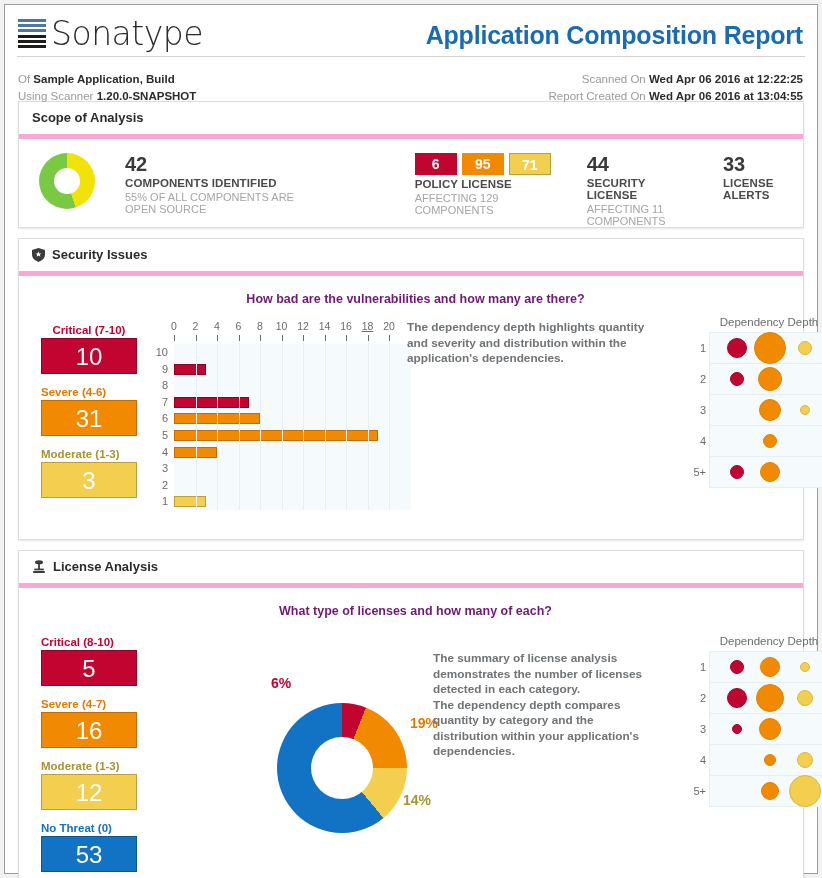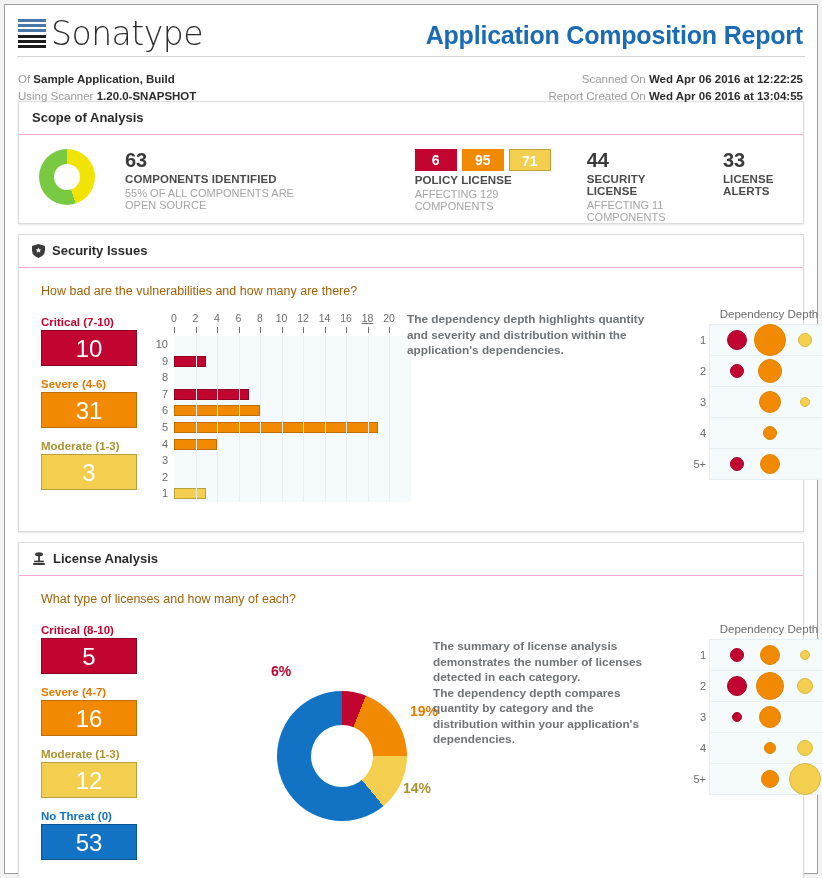--- a/index.html
+++ b/index.html
@@ -65,21 +65,21 @@
   .card {
     margin: 0 13px 10px 13px;
     background: #ffffff;
     border: 1px solid #dcdcdc;
     box-shadow: 0 1px 2px rgba(0,0,0,0.10);
   }
   .card-head {
     height: 32px; line-height: 32px;
     padding: 0 13px;
     font-size: 13px; font-weight: bold; color: #2b2b2b;
-    border-bottom: 1px solid #f9a8d4;
+    border-bottom: 5px solid #f9a8d4;
     display: flex; align-items: center;
   }
   .card-head .hicon { margin-right: 7px; display: inline-flex; align-items: center; }
   .card-body { padding: 13px; position: relative; }
 
   
   .scope-row { display: flex; align-items: flex-start; height: 58px; padding-left: 7px; }
   .donut { width: 56px; height: 56px; border-radius: 50%; position: relative; flex: 0 0 auto; }
   .donut::after {
     content: ""; position: absolute; left: 50%; top: 50%;
@@ -94,21 +94,21 @@
   .chip {
     width: 42px; height: 22px; line-height: 22px; text-align: center;
     color: #fff; font-size: 14px; font-weight: bold;
     box-sizing: border-box;
   }
   .scope-spacer1 { margin-left: 120px; }
   .scope-spacer2 { margin-left: 36px; }
   .scope-spacer3 { }
 
   
-  .question { font-size: 12.5px; font-weight: normal; color: #a16207; margin: 3px 0 14px 9px; }
+  .question { font-size: 12.5px; font-weight: bold; color: #701a75; margin: 3px 0 14px 9px; text-align: center; }
 
   
   .sev-col { position: absolute; left: 22px; top: 48px; width: 96px; }
   .sev-block { margin-bottom: 12px; }
   .sev-label { font-size: 11.5px; font-weight: bold; margin-bottom: 2px; }
   .sev-box {
     height: 36px; line-height: 36px; text-align: center;
     color: #fff; font-size: 24px; box-sizing: border-box;
   }
 
@@ -191,21 +191,21 @@
     </div>
 
     <div class="card">
       <div class="card-head">
         <span>Scope of Analysis</span>
       </div>
       <div class="card-body" style="padding:14px 13px 16px 13px;">
         <div class="scope-row">
           <div class="donut" id="scope-donut" style="background: conic-gradient(rgb(242, 227, 7) 0deg, rgb(242, 227, 7) 162deg, rgb(122, 201, 67) 162deg, rgb(122, 201, 67) 360deg);"></div>
           <div class="stat">
-            <div class="big">63</div>
+            <div class="big">42</div>
             <div class="cap">COMPONENTS IDENTIFIED</div>
             <div class="sub">55% OF ALL COMPONENTS ARE OPEN SOURCE</div>
           </div>
           <div class="stat scope-spacer1">
             <div class="chips" id="policy-chips">
                 <div class="chip" style="background: rgb(194, 4, 48);">6</div>
                 <div class="chip" style="background: rgb(241, 138, 0);">95</div>
                 <div class="chip" style="background: rgb(244, 207, 79); border: 1px solid rgb(185, 160, 60);">71</div>
               </div>
             <div class="cap">POLICY LICENSE</div>
@@ -233,21 +233,21 @@
               <path d="M6.5 3.4 L7.4 5.4 L9.4 5.4 L7.8 6.7 L8.4 8.7 L6.5 7.5 L4.6 8.7 L5.2 6.7 L3.6 5.4 L5.6 5.4 Z" fill="#ffffff"></path>
             </svg>
         </span>
         <span>Security Issues</span>
       </div>
       <div class="card-body" style="height:237px;">
         <div class="question">How bad are the vulnerabilities and how many are there?</div>
 
         <div class="sev-col" id="sec-sev-col">
             <div class="sev-block">
-              <div class="sev-label" style="color: rgb(194, 4, 48);">Critical (7-10)</div>
+              <div class="sev-label" style="color: rgb(194, 4, 48); text-align: center;">Critical (7-10)</div>
               <div class="sev-box" style="background: rgb(194, 4, 48); border: 1px solid rgb(142, 3, 36);">10</div>
             </div>
             <div class="sev-block">
               <div class="sev-label" style="color: rgb(224, 123, 0);">Severe (4-6)</div>
               <div class="sev-box" style="background: rgb(241, 138, 0); border: 1px solid rgb(192, 110, 0);">31</div>
             </div>
             <div class="sev-block">
               <div class="sev-label" style="color: rgb(168, 147, 49);">Moderate (1-3)</div>
               <div class="sev-box" style="background: rgb(244, 207, 79); border: 1px solid rgb(185, 160, 60);">3</div>
             </div>

